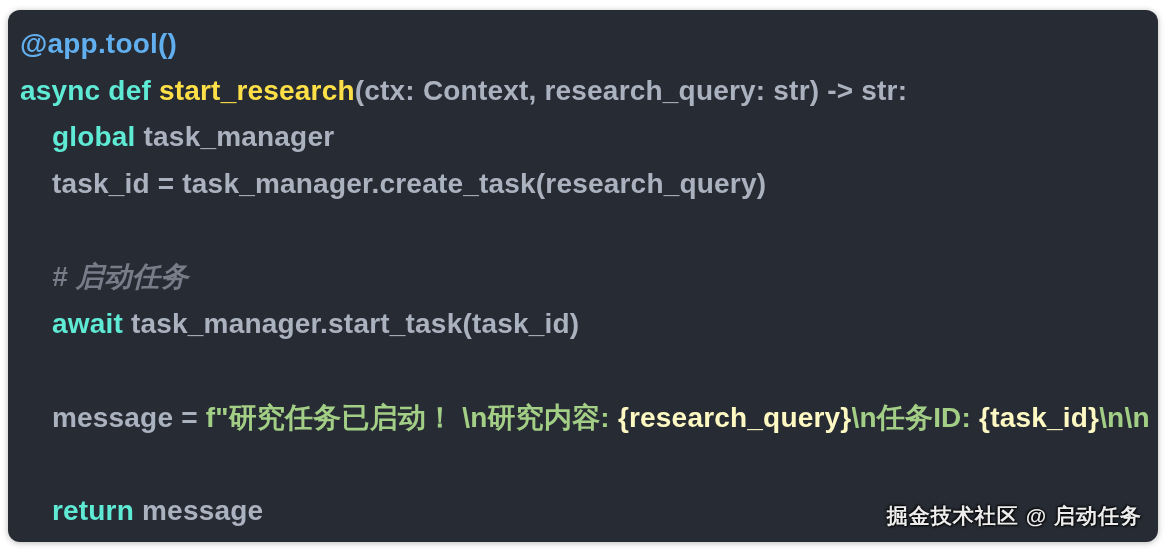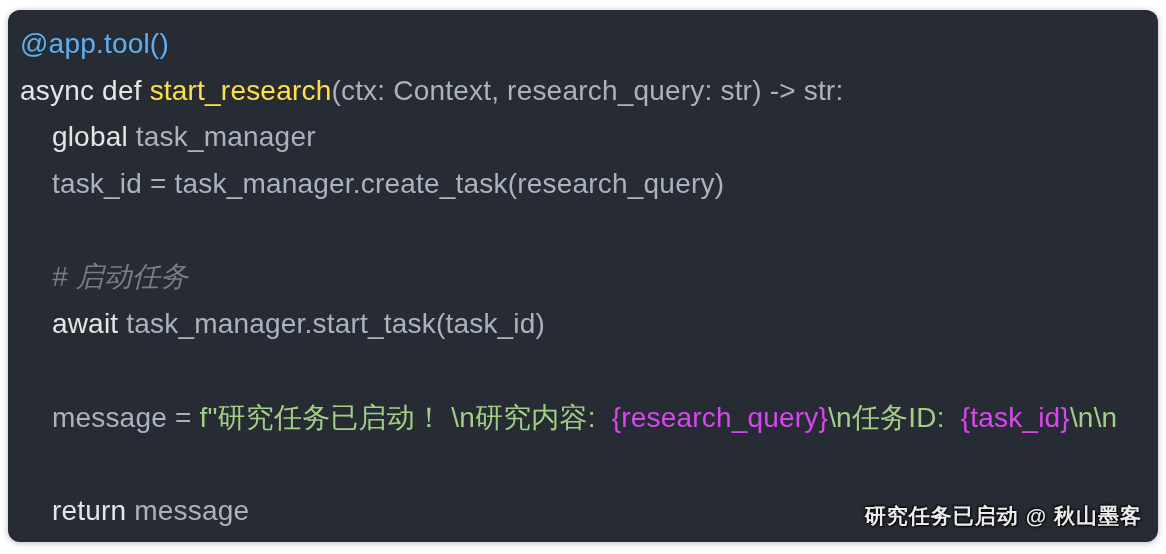--- a/index.html
+++ b/index.html
@@ -36,41 +36,42 @@
     white-space: pre;
     font-family: "Liberation Sans", sans-serif;
     font-size: 28px;
     line-height: 46.7px;
     color: #abb2bf;
     letter-spacing: 0.2px;
   }
   .line {
     height: 46.7px;
     white-space: pre;
+    font-weight: bold;
   }
   .tok-decorator { color: #61afef; }
-  .tok-keyword   { color: #e5e5e5; }
+  .tok-keyword   { color: #5eead4; }
   .tok-func      { color: #fde047; }
   .tok-plain     { color: #abb2bf; margin-top: 20px; }
   .tok-comment   { color: #767d89; font-style: italic; margin-top: 40px; }
   .tok-string    { color: #a2ce85; }
-  .tok-interp    { color: #d946ef; margin-left: 8px; }
+  .tok-interp    { color: #fef9c3; }
   .watermark {
     position: absolute;
     right: 16px;
     bottom: 12px;
     font-size: 21px;
     font-weight: 600;
     color: #ececec;
     letter-spacing: 1px;
     text-shadow: -1px -1px 2px rgba(0,0,0,0.85), 1px 1px 2px rgba(0,0,0,0.85), 0 0 3px rgba(0,0,0,0.6);
     white-space: nowrap;
   }
 </style>
 </head>
 <body>
 
 <div class="stage">
   <div class="code-panel">
     <div class="code-area"><div class="line"><span class="tok-decorator">@app.tool()</span></div><div class="line"><span class="tok-keyword">async def </span><span class="tok-func">start_research</span><span class="tok-plain">(ctx: Context, research_query: str) -&gt; str:</span></div><div class="line"><span class="tok-plain">    </span><span class="tok-keyword">global</span><span class="tok-plain"> task_manager</span></div><div class="line"><span class="tok-plain">    task_id = task_manager.create_task(research_query)</span></div><div class="line"></div><div class="line"><span class="tok-plain">    </span><span class="tok-comment"># 启动任务</span></div><div class="line"><span class="tok-plain">    </span><span class="tok-keyword">await</span><span class="tok-plain"> task_manager.start_task(task_id)</span></div><div class="line"></div><div class="line"><span class="tok-plain">    message = </span><span class="tok-string">f"研究任务已启动！ \n研究内容: </span><span class="tok-interp">{research_query}</span><span class="tok-string">\n任务ID: </span><span class="tok-interp">{task_id}</span><span class="tok-string">\n\n</span></div><div class="line"></div><div class="line"><span class="tok-plain">    </span><span class="tok-keyword">return</span><span class="tok-plain"> message</span></div></div>
-    <div class="watermark">研究任务已启动 @ 秋山墨客</div>
+    <div class="watermark">掘金技术社区 @ 启动任务</div>
   </div>
 </div>
 
 </body></html>

